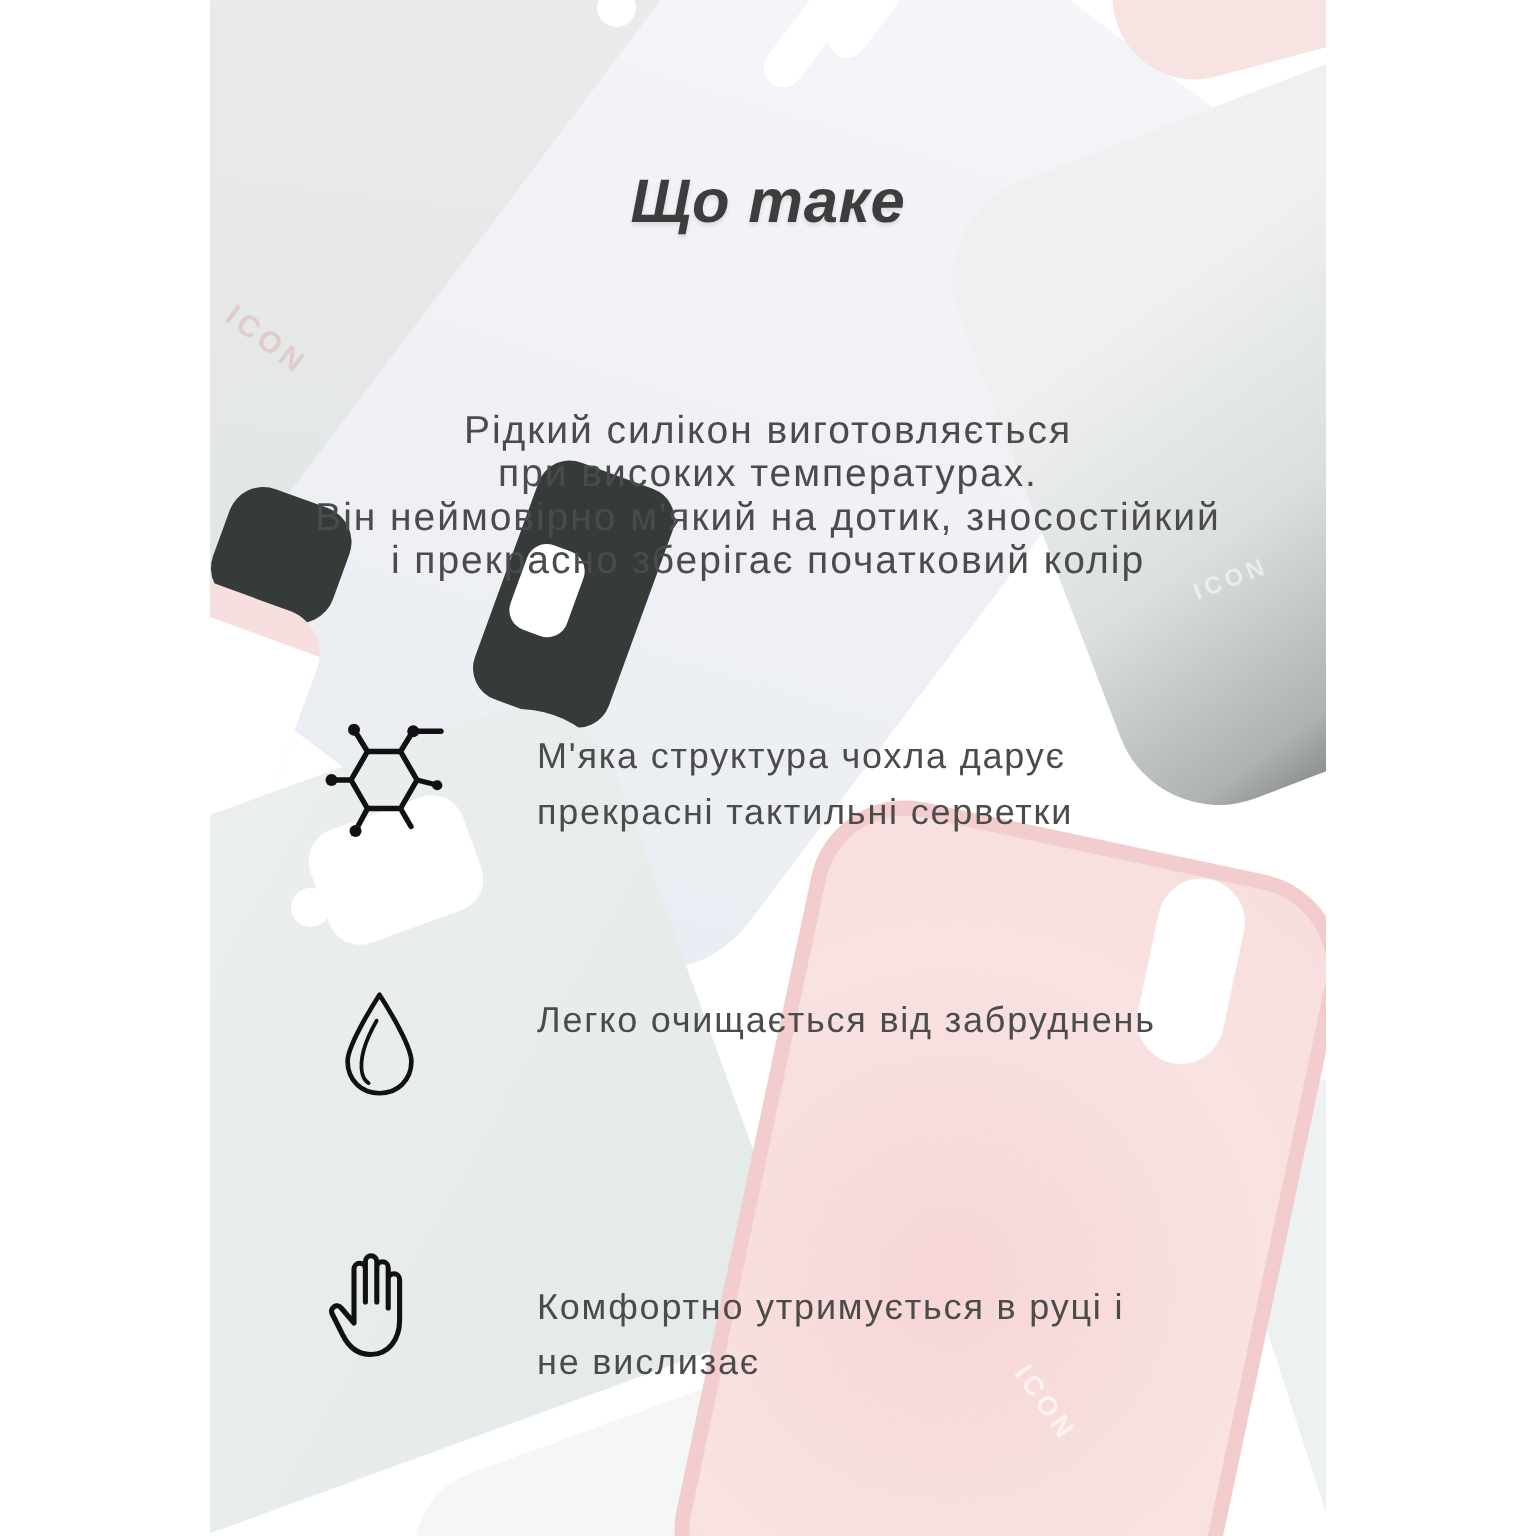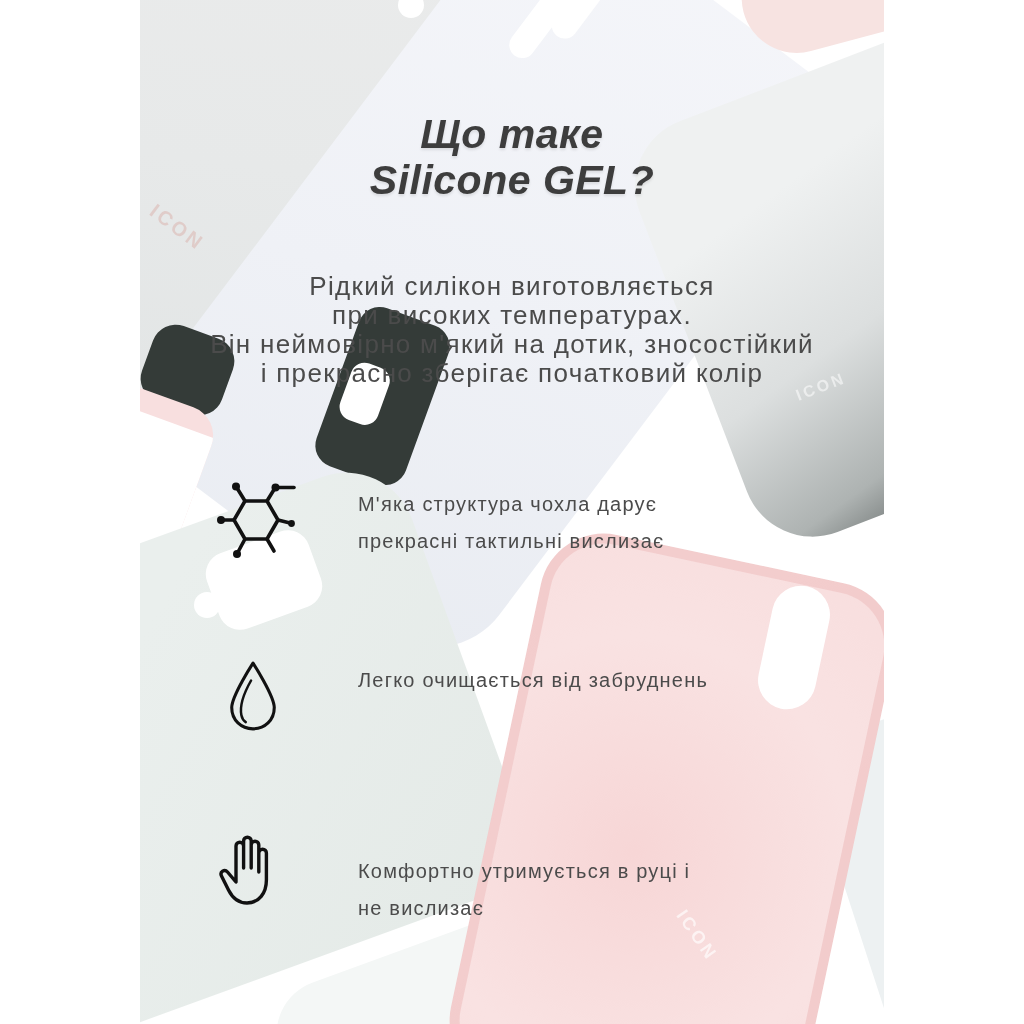--- a/index.html
+++ b/index.html
@@ -65,21 +65,21 @@
   
   .content{position:absolute;left:0;top:0;width:1024px;height:1024px;z-index:10;}
   .title{position:absolute;left:140px;top:84px;width:744px;text-align:center;
          font-size:41px;line-height:46px;font-weight:bold;font-style:italic;
          color:#3d3d3d;letter-spacing:.5px;
          text-shadow:0 2px 3px rgba(0,0,0,.10);}
   .title span{display:block;}
   .intro{position:absolute;left:140px;top:246px;width:744px;text-align:center;
          font-size:26px;line-height:29px;color:#4b4b4b;letter-spacing:1.3px;}
   .intro span{display:block;}
-  .feature-text{position:absolute;left:358px;width:480px;font-size:20px;
+  .feature-text{position:absolute;left:358px;width:480px;font-size:24px;
          line-height:37px;color:#4b4b4b;letter-spacing:1.2px;}
   .feature-text span{display:block;}
   .ft-1{top:486px;} .ft-2{top:662px;} .ft-3{top:853px;}
   .icon{position:absolute;}
   .ic-1{left:216px;top:478px;} .ic-2{left:224px;top:656px;} .ic-3{left:216px;top:832px;}
 </style>
 </head>
 <body>
 
 <div class="canvas">
@@ -116,21 +116,20 @@
 
     <div class="case pink-big"></div>
     <div class="pink-pill"></div>
     <div class="wm wm-pink">ICON</div>
   </div>
 
   <div class="content">
 
     <h1 class="title">
       <span>Що таке</span>
-      <span>Silicone GEL?</span>
     </h1>
 
     <p class="intro">
       <span>Рідкий силікон виготовляється</span>
       <span>при високих температурах.</span>
       <span>Він неймовірно м'який на дотик, зносостійкий</span>
       <span>і прекрасно зберігає початковий колір</span>
     </p>
 
     <svg class="icon ic-1" width="80" height="86" viewBox="0 0 80 86">
@@ -147,21 +146,21 @@
       <g fill="#111">
         <circle cx="20" cy="8.5" r="4"></circle>
         <circle cx="59.5" cy="9.5" r="4"></circle>
         <circle cx="5" cy="42" r="4"></circle>
         <circle cx="75.5" cy="45.5" r="3.4"></circle>
         <circle cx="21" cy="76" r="4"></circle>
       </g>
     </svg>
     <div class="feature-text ft-1">
       <span>М'яка структура чохла дарує</span>
-      <span>прекрасні тактильні вислизає</span>
+      <span>прекрасні тактильні серветки</span>
     </div>
 
     <svg class="icon ic-2" width="58" height="78" viewBox="0 0 60 78">
       <path d="M30,6 C30,6 8,40 8,52 C8,65.2 17.8,74 30,74 C42.2,74 52,65.2 52,52 C52,40 30,6 30,6 Z" fill="none" stroke="#111" stroke-width="3.2" stroke-linejoin="round"></path>
       <path d="M28,24 C20,38 16,50 18,60 C18.6,63 20,65.5 22.5,67" fill="none" stroke="#111" stroke-width="2.6" stroke-linecap="round"></path>
     </svg>
     <div class="feature-text ft-2">
       <span>Легко очищається від забруднень</span>
     </div>
 

